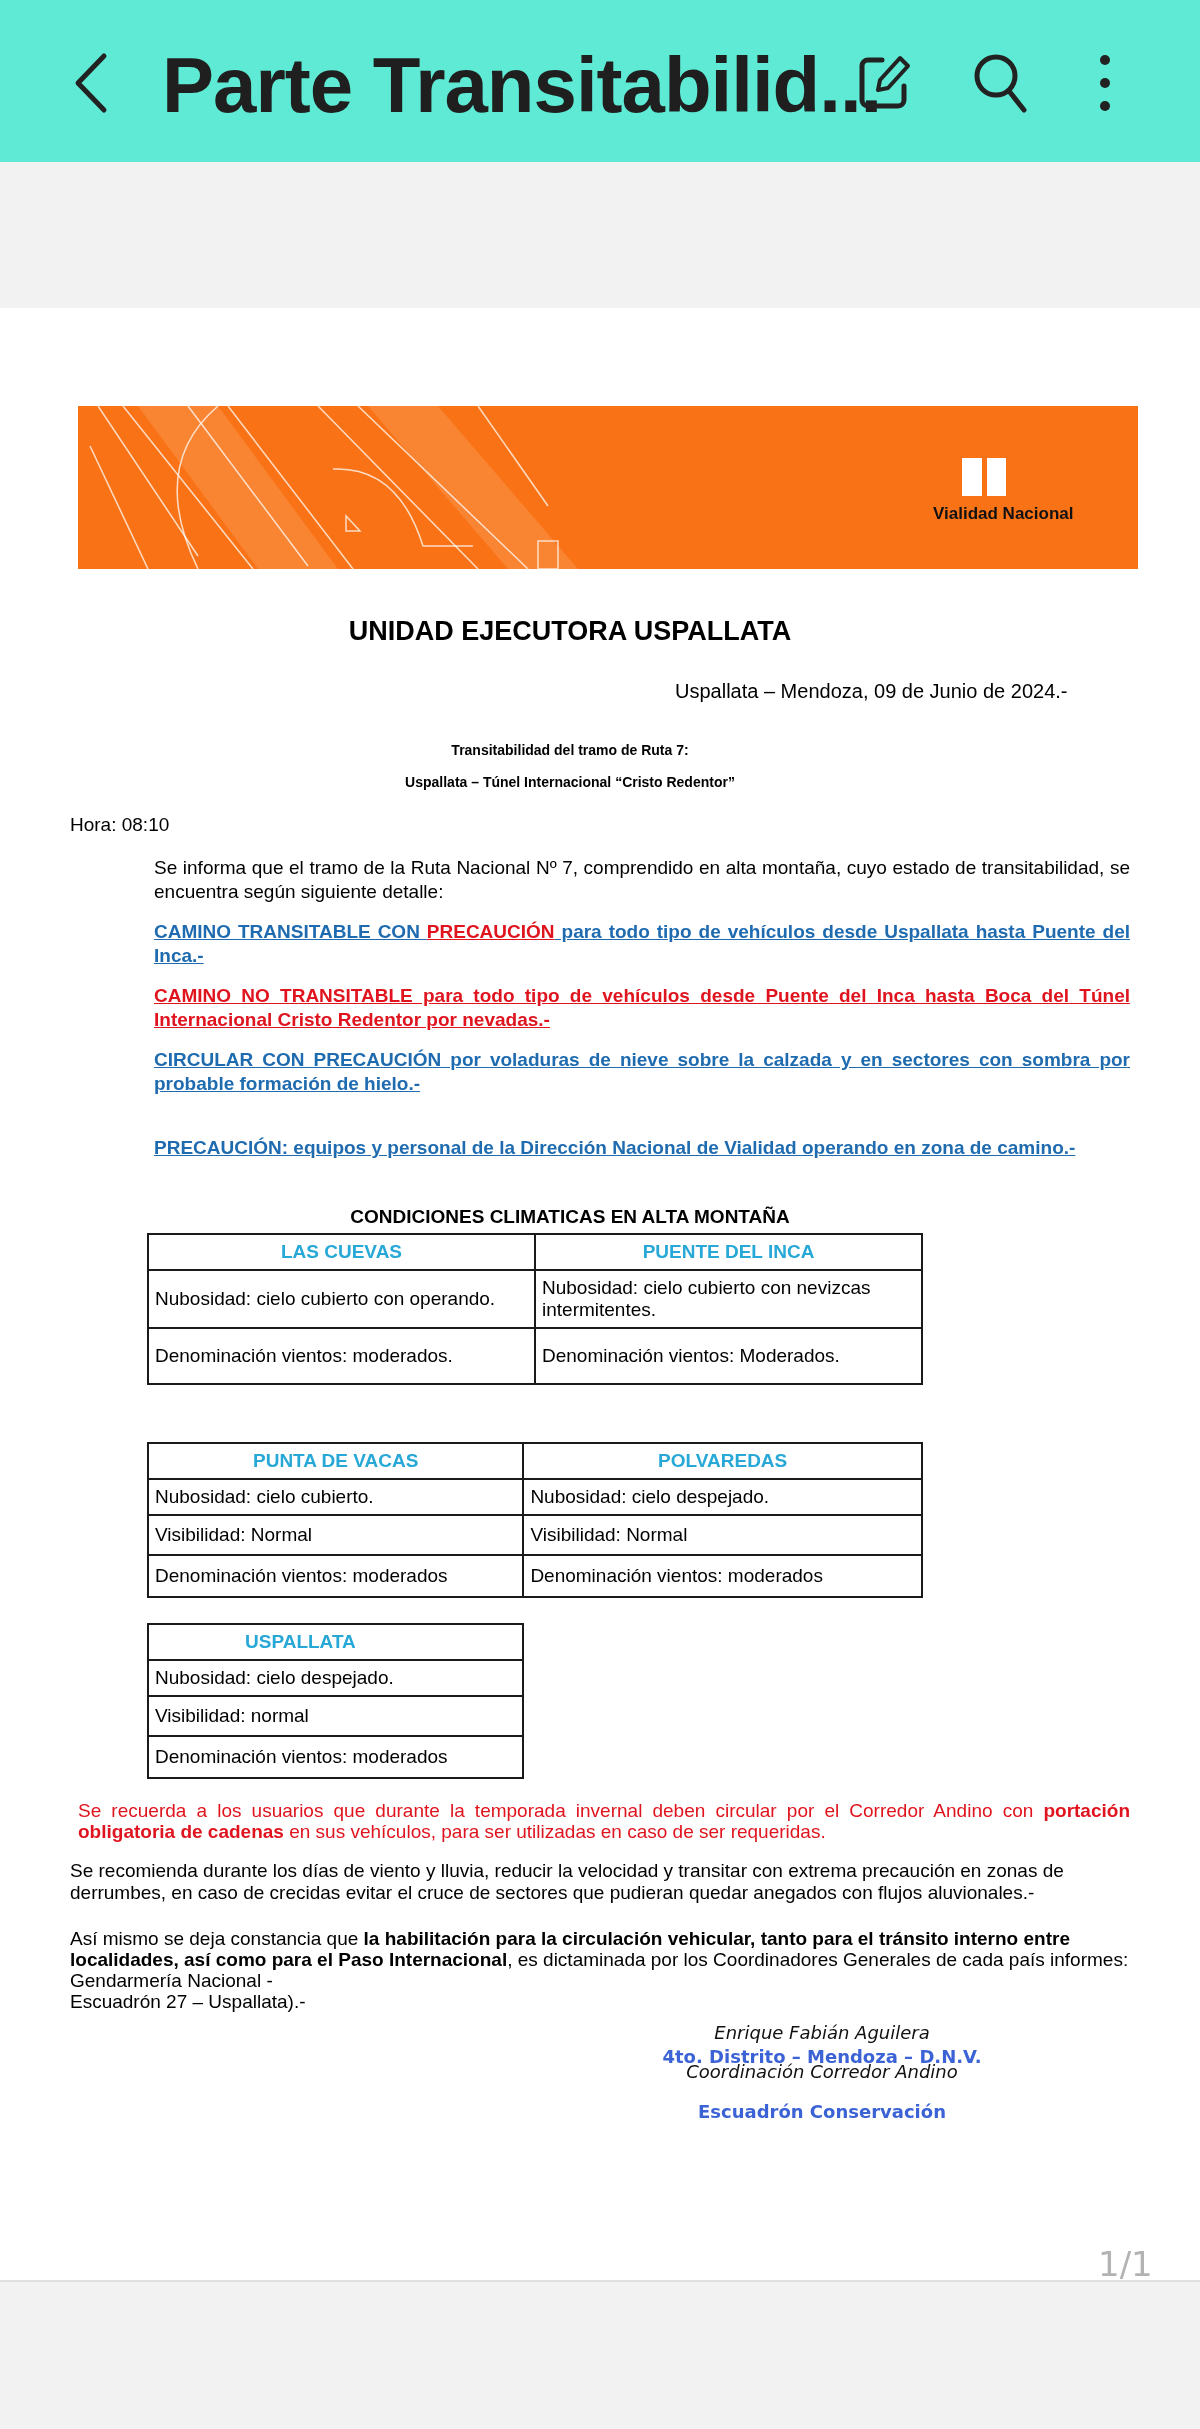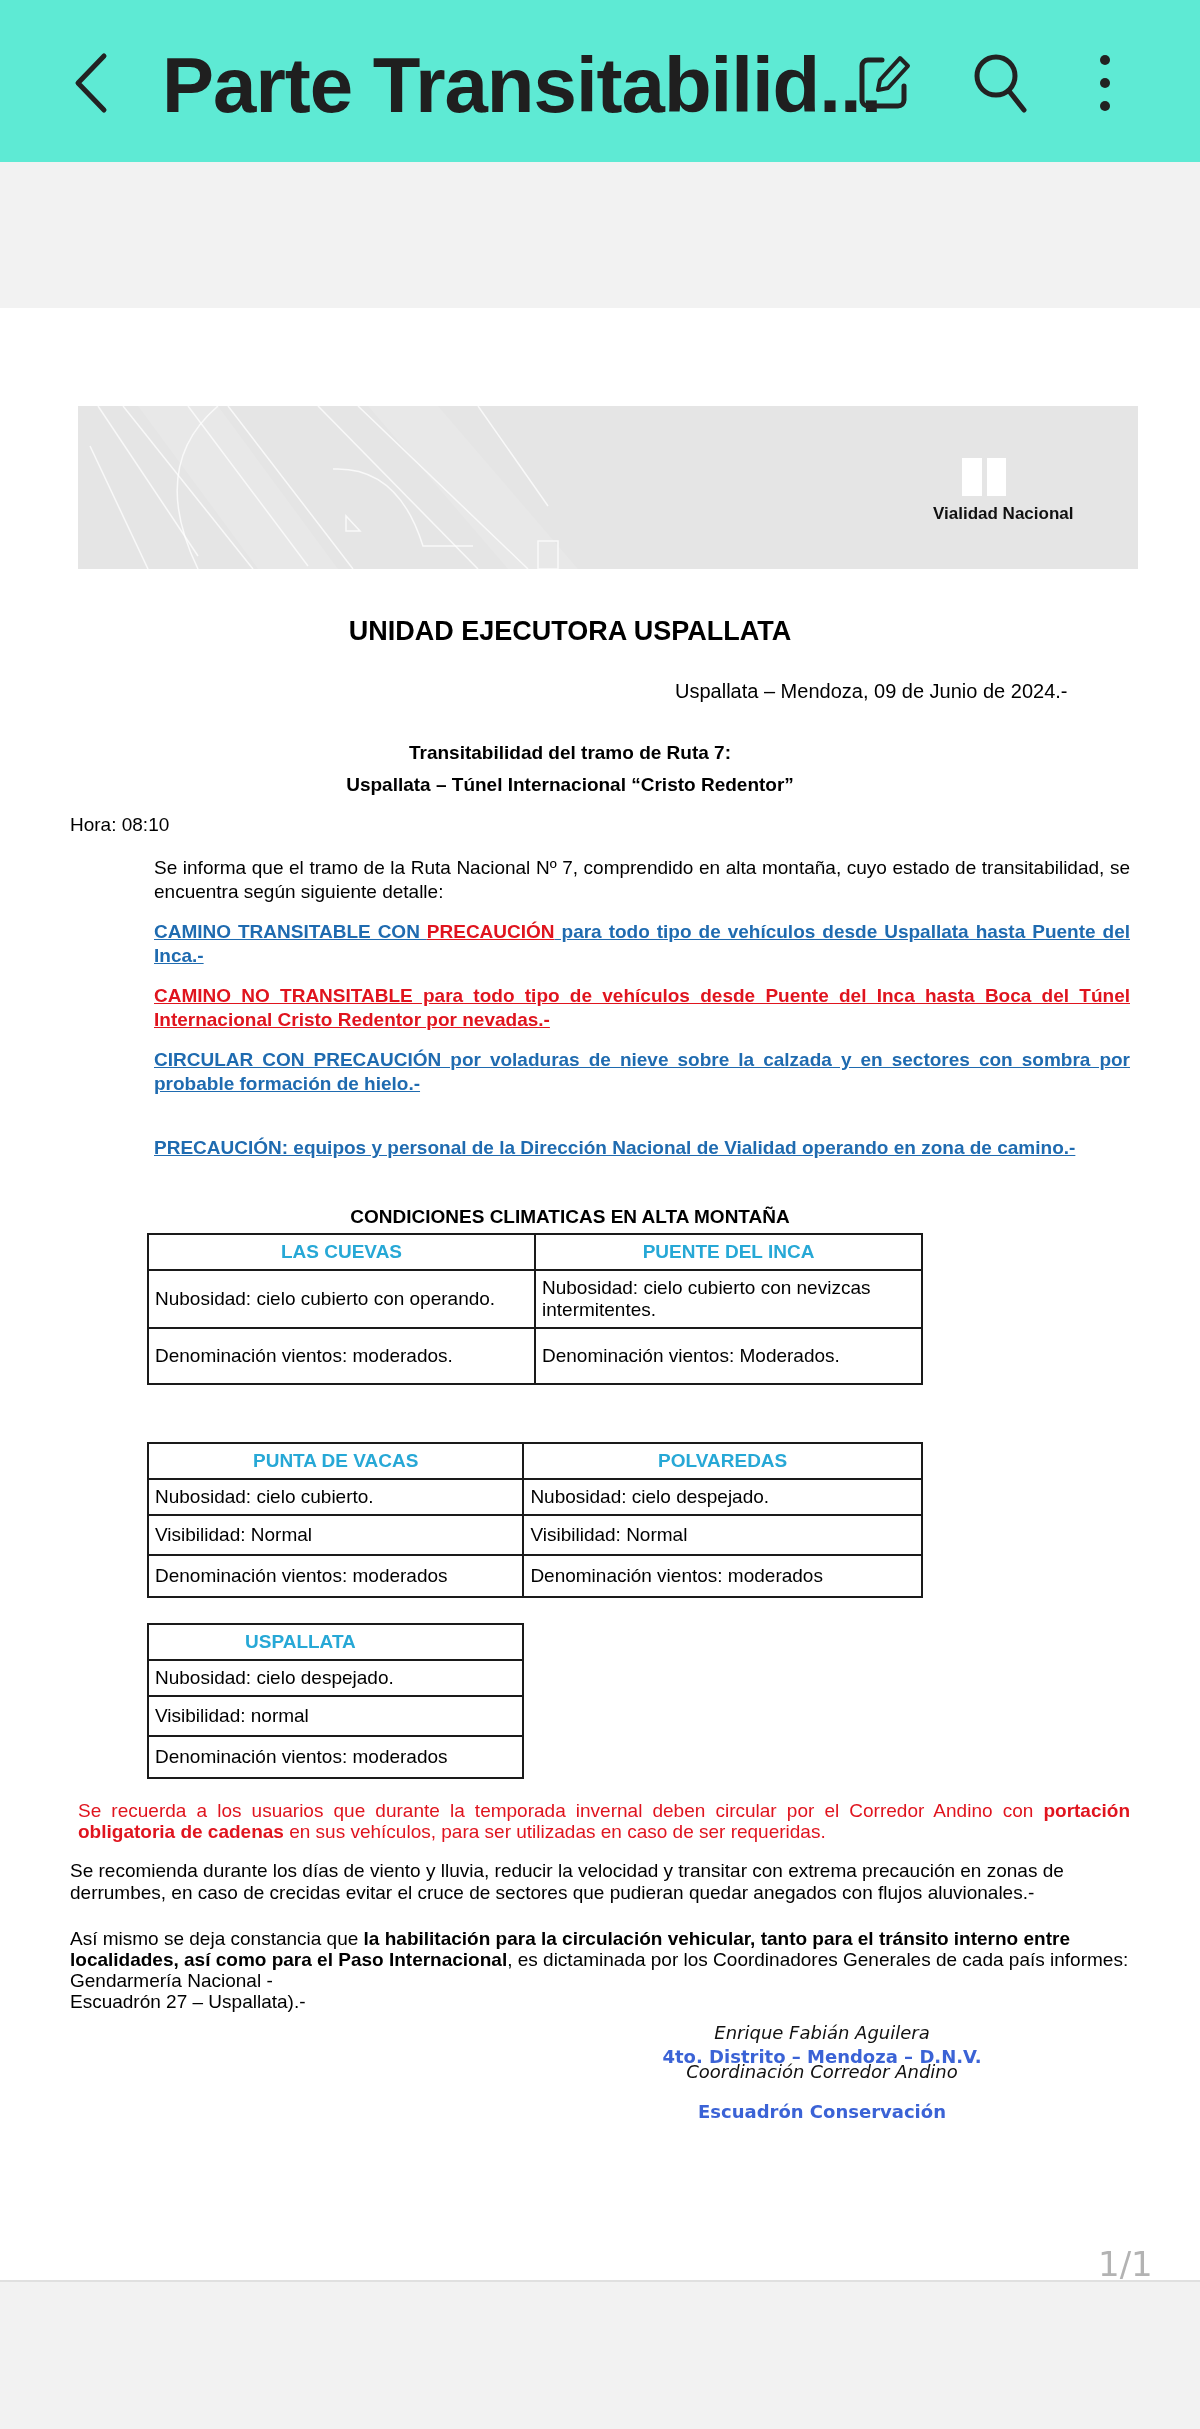--- a/index.html
+++ b/index.html
@@ -3,28 +3,28 @@
 <meta charset="utf-8">
 <style>
   * { box-sizing: border-box; margin: 0; padding: 0; }
   html, body { width: 1200px; height: 2429px; overflow: hidden; background: #f2f2f2; font-family: "Liberation Sans", sans-serif; }
   .appbar { position: absolute; left: 0; top: 0; width: 1200px; height: 162px; background: #5eead4; }
   .back { position: absolute; left: 64px; top: 48px; width: 56px; height: 70px; cursor: pointer; }
   .title { position: absolute; left: 162px; top: 40px; font-size: 78px; font-weight: bold; color: #1f1f1f; letter-spacing: -1px; white-space: nowrap; }
   .act { position: absolute; top: 50px; width: 66px; height: 66px; cursor: pointer; }
   .gray-band { position: absolute; left: 0; top: 162px; width: 1200px; height: 146px; background: #f2f2f2; }
   .page { position: absolute; left: 0; top: 308px; width: 1200px; height: 1974px; background: #ffffff; border-bottom: 2px solid #e0e0e0; }
-  .banner { position: absolute; left: 78px; top: 98px; width: 1060px; height: 163px; background: #e5e5e5; overflow: hidden; }
+  .banner { position: absolute; left: 78px; top: 98px; width: 1060px; height: 163px; background: #f97316; overflow: hidden; }
   .logo-bars { position: absolute; left: 884px; top: 52px; width: 44px; height: 38px; display: flex; gap: 5px; }
   .logo-bars span { flex: 1; background: #fff; }
   .logo-text { position: absolute; left: 855px; top: 98px; font-size: 17px; font-weight: bold; color: #111; white-space: nowrap; }
   .doc { position: absolute; color: #000; }
   .h1 { left: 0; width: 1140px; top: 308px; text-align: center; font-size: 27px; font-weight: bold; }
   .date { left: 675px; top: 372px; font-size: 20px; }
-  .sub { left: 0; width: 1140px; text-align: center; font-size: 19px; font-weight: bold; }
+  .sub { left: 0; width: 1140px; text-align: center; font-size: 14px; font-weight: bold; }
   .hora { left: 70px; top: 506px; font-size: 19px; }
   .para { left: 154px; width: 976px; font-size: 19px; line-height: 24px; text-align: justify; }
   .blue-u { color: #1f6bb0; font-weight: bold; text-decoration: underline; }
   .red-u { color: #e0141e; font-weight: bold; text-decoration: underline; }
   .cond-title { left: 0; width: 1140px; top: 898px; text-align: center; font-size: 19px; font-weight: bold; }
   table { position: absolute; border-collapse: collapse; font-size: 19px; }
   td, th { border: 2px solid #1a1a1a; padding: 6px 6px; text-align: left; font-weight: normal; vertical-align: middle; line-height: 22px; }
   th { color: #27a8d6; font-weight: bold; text-align: center; font-size: 19px; }
   .remind { left: 78px; width: 1052px; top: 1492px; font-size: 19px; line-height: 21px; color: #e0141e; text-align: justify; }
   .recom { left: 70px; width: 1060px; top: 1552px; font-size: 19px; line-height: 22px; }

